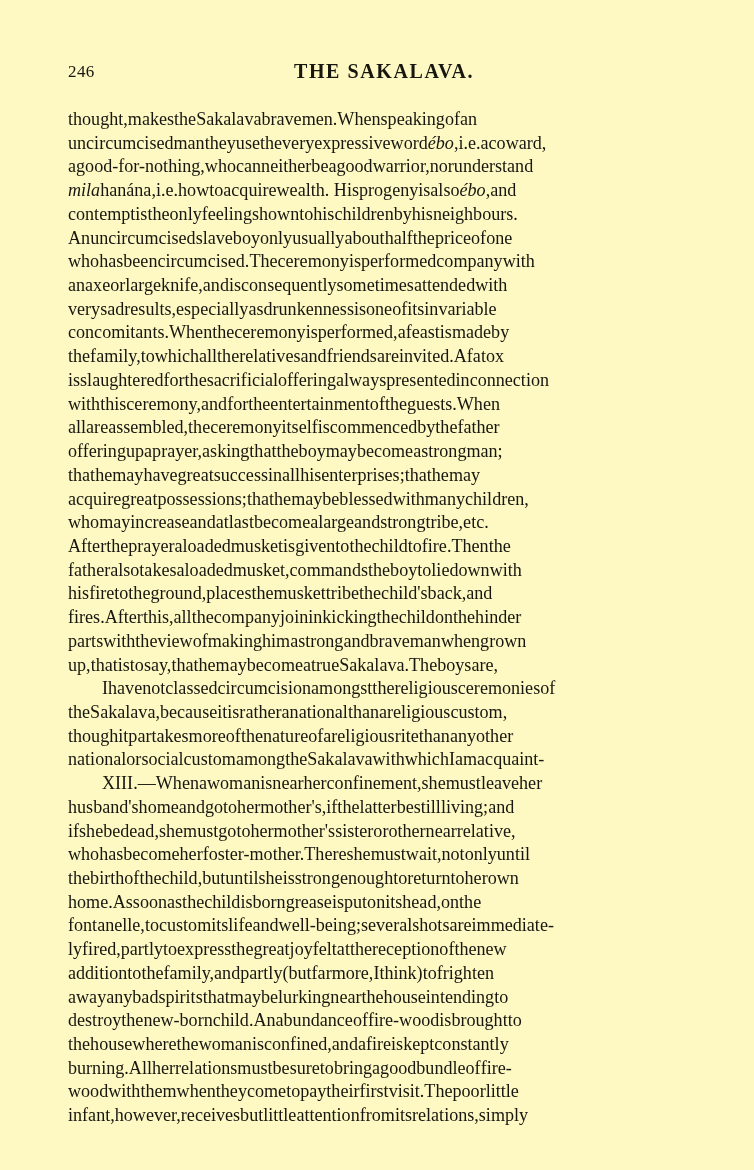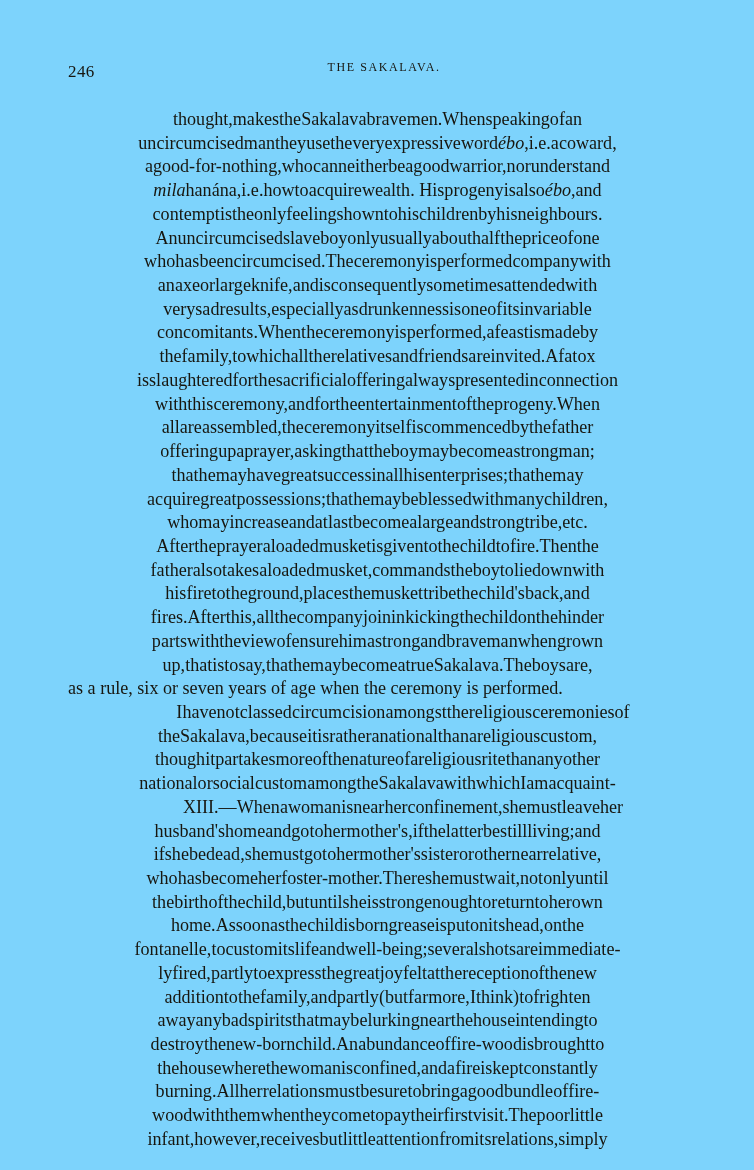--- a/index.html
+++ b/index.html
@@ -13,21 +13,21 @@
     position: relative;
     font-family: "Liberation Serif", "DejaVu Serif", serif;
     color: #17160f;
     overflow: hidden;
   }
   .page {
     position: absolute;
     left: 0; top: 0;
     width: 754px;
     height: 1170px;
-    background: #7dd3fc;
+    background: #fef9c3;
   }
   
   .runhead {
     position: absolute;
     left: 68px;
     top: 60px;
     width: 618px;
     height: 26px;
   }
   .folio {
@@ -37,23 +37,23 @@
     font-size: 17px;
     letter-spacing: 0.4px;
     font-family: "Liberation Serif", "DejaVu Serif", serif;
   }
   .runtitle {
     position: absolute;
     left: 0;
     top: 0;
     width: 618px;
     text-align: center;
-    font-size: 12px;
+    font-size: 20px;
     letter-spacing: 1.6px;
-    font-weight: 400;
+    font-weight: 700;
     padding-left: 14px;
     box-sizing: border-box;
   }
   
   .textblock {
     position: absolute;
     left: 68px;
     top: 108px;
     width: 619px;
   }
@@ -61,21 +61,21 @@
     display: block;
     height: 23.72px;
     line-height: 23.72px;
     font-size: 18.1px;
     white-space: nowrap;
     letter-spacing: 0px;
   }
   
   .j {
     display: flex;
-    justify-content: center;
+    justify-content: flex-start;
     width: 619px;
   }
   .j > span { display: inline-block; white-space: pre; }
   
   .indent { padding-left: 17px; }
   .indent.j { width: 602px; margin-left: 17px; }
   .last { display: block; }
   i { }
 </style>
 </head>
@@ -253,21 +253,21 @@
       <div class="ln j">
         <span>with</span>
         <span>this</span>
         <span>ceremony,</span>
         <span>and</span>
         <span>for</span>
         <span>the</span>
         <span>entertainment</span>
         <span>of</span>
         <span>the</span>
-        <span>progeny.</span>
+        <span>guests.</span>
         <span>When</span>
       </div>
       <div class="ln j">
         <span>all</span>
         <span>are</span>
         <span>assembled,</span>
         <span>the</span>
         <span>ceremony</span>
         <span>itself</span>
         <span>is</span>
@@ -396,21 +396,21 @@
         <span>on</span>
         <span>the</span>
         <span>hinder</span>
       </div>
       <div class="ln j">
         <span>parts</span>
         <span>with</span>
         <span>the</span>
         <span>view</span>
         <span>of</span>
-        <span>ensure</span>
+        <span>making</span>
         <span>him</span>
         <span>a</span>
         <span>strong</span>
         <span>and</span>
         <span>brave</span>
         <span>man</span>
         <span>when</span>
         <span>grown</span>
       </div>
       <div class="ln j">
@@ -423,21 +423,20 @@
         <span>he</span>
         <span>may</span>
         <span>become</span>
         <span>a</span>
         <span>true</span>
         <span>Sakalava.</span>
         <span>The</span>
         <span>boys</span>
         <span>are,</span>
       </div>
-      <div class="ln last">as a rule, six or seven years of age when the ceremony is performed.</div>
       <div class="ln j indent">
         <span>I</span>
         <span>have</span>
         <span>not</span>
         <span>classed</span>
         <span>circumcision</span>
         <span>amongst</span>
         <span>the</span>
         <span>religious</span>
         <span>ceremonies</span>

